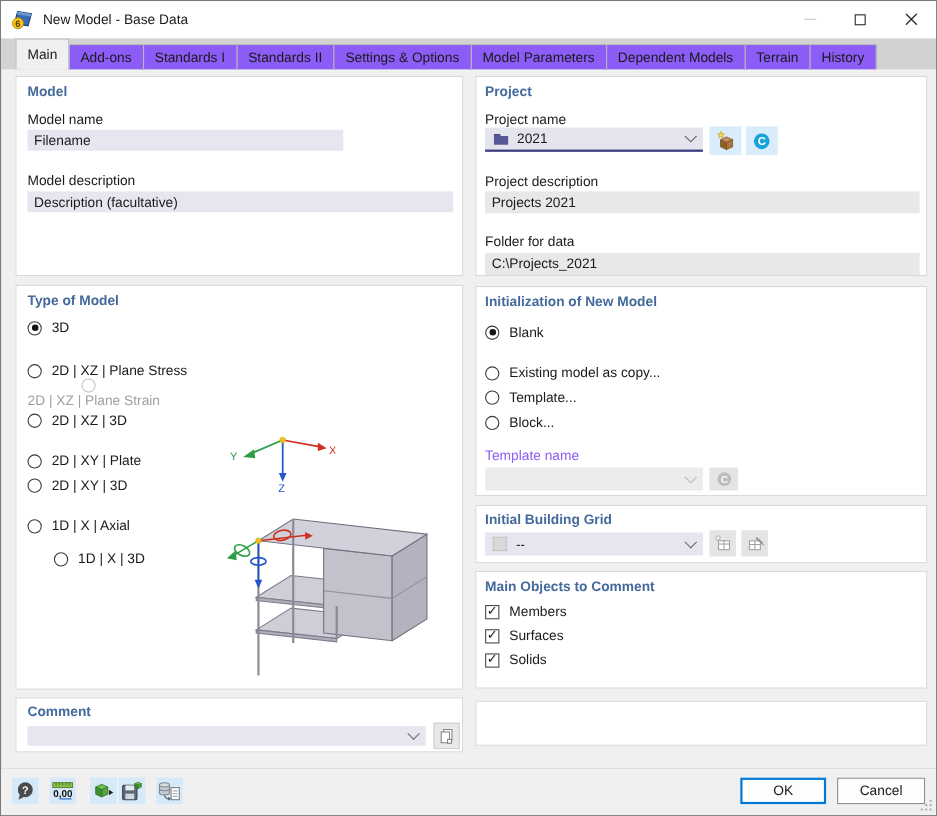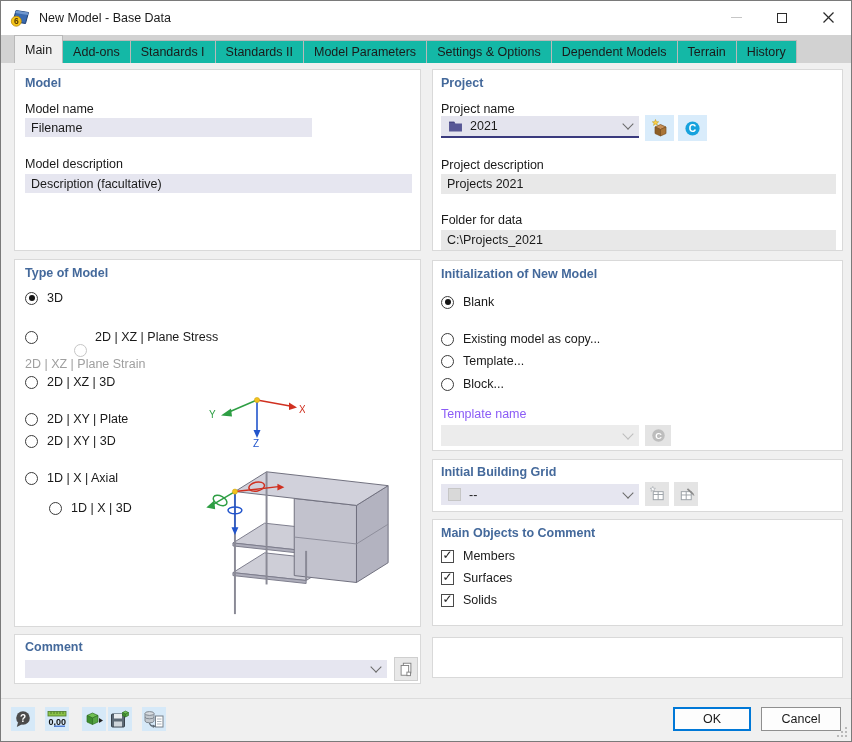--- a/index.html
+++ b/index.html
@@ -13,21 +13,21 @@
   .titlebar{position:absolute;top:0;left:0;right:0;height:34px;background:#ffffff;display:flex;align-items:center;}
   .app-icon{margin-left:9px;flex:0 0 auto;}
   .title-text{margin-left:9px;}
   .win-btns{position:absolute;right:0;top:0;height:34px;display:flex;}
   .win-btn{width:46px;height:33px;display:flex;align-items:center;justify-content:center;}
   .min-glyph{width:11px;height:1px;background:#c6c6c6;}
   .max-glyph{width:10px;height:10px;border:1px solid #2b2b2b;box-sizing:border-box;}
   
   .tabbar{position:absolute;top:34px;left:0;right:0;height:28px;background:#d2d2d2;
           display:flex;align-items:flex-end;padding-left:13px;box-sizing:border-box;}
-  .tab{height:23px;line-height:22px;padding:0 10px;background:#14b8a6;border:1px solid #b9b9b9;
+  .tab{height:23px;line-height:22px;padding:0 10px;background:#8b5cf6;border:1px solid #b9b9b9;
        border-bottom:none;margin-right:-1px;box-sizing:border-box;white-space:nowrap;}
   .tab.active{height:28px;line-height:28px;background:#f0f0f0;position:relative;z-index:2;}
   
   .groupbox{position:absolute;background:#fff;border:1px solid #d9d9d9;box-sizing:border-box;}
   .gb-heading{position:absolute;font-weight:700;color:#44699b;white-space:nowrap;}
   .label{position:absolute;white-space:nowrap;}
   .label.disabled{color:#8b5cf6;}
   .field{position:absolute;background:#e6e6f0;border:none;height:19px;padding:0 6px;box-sizing:border-box;
          font-family:"Liberation Sans",sans-serif;font-size:12.5px;color:#1a1a1a;outline:none;}
   .field.readonly{background:#e8e8e8;height:20px;}
@@ -89,22 +89,22 @@
         </svg>
       </div>
     </div>
   </div>
 
   <div class="tabbar">
     <div class="tab active">Main</div>
     <div class="tab">Add-ons</div>
     <div class="tab">Standards I</div>
     <div class="tab">Standards II</div>
+    <div class="tab">Settings &amp; Options</div>
     <div class="tab">Model Parameters</div>
-    <div class="tab">Settings &amp; Options</div>
     <div class="tab">Dependent Models</div>
     <div class="tab">Terrain</div>
     <div class="tab">History</div>
   </div>
 
   <div class="groupbox" style="left:13px;top:68px;width:407px;height:182px;">
     <div class="gb-heading" style="left:10px;top:6px;">Model</div>
     <div class="label" style="left:10px;top:32px;">Model name</div>
     <input class="field" style="left: 10px; top: 48px; width: 287px;" readonly="" value="Filename">
     <div class="label" style="left:10px;top:87px;">Model description</div>
@@ -142,21 +142,21 @@
     <div class="field readonly" style="left:8px;top:160px;width:395px;line-height:20px;">C:\Projects_2021</div>
   </div>
 
   <div class="groupbox" style="left:13px;top:258px;width:407px;height:368px;">
     <div class="gb-heading" style="left:10px;top:6px;">Type of Model</div>
 
     <div class="radio selected" style="top:30px;">
       <span class="circle"></span>
       <span class="rlabel">3D</span>
     </div>
-    <div class="radio" style="top:69px;gap:48px;">
+    <div class="radio" style="top:69px;">
       <span class="circle"></span>
       <span class="rlabel">2D | XZ | Plane Stress</span>
     </div>
     <div class="radio disabled" style="top:84px;flex-direction:column;">
       <span class="circle"></span>
       <span class="rlabel">2D | XZ | Plane Strain</span>
     </div>
     <div class="radio" style="top:114px;">
       <span class="circle"></span>
       <span class="rlabel">2D | XZ | 3D</span>

